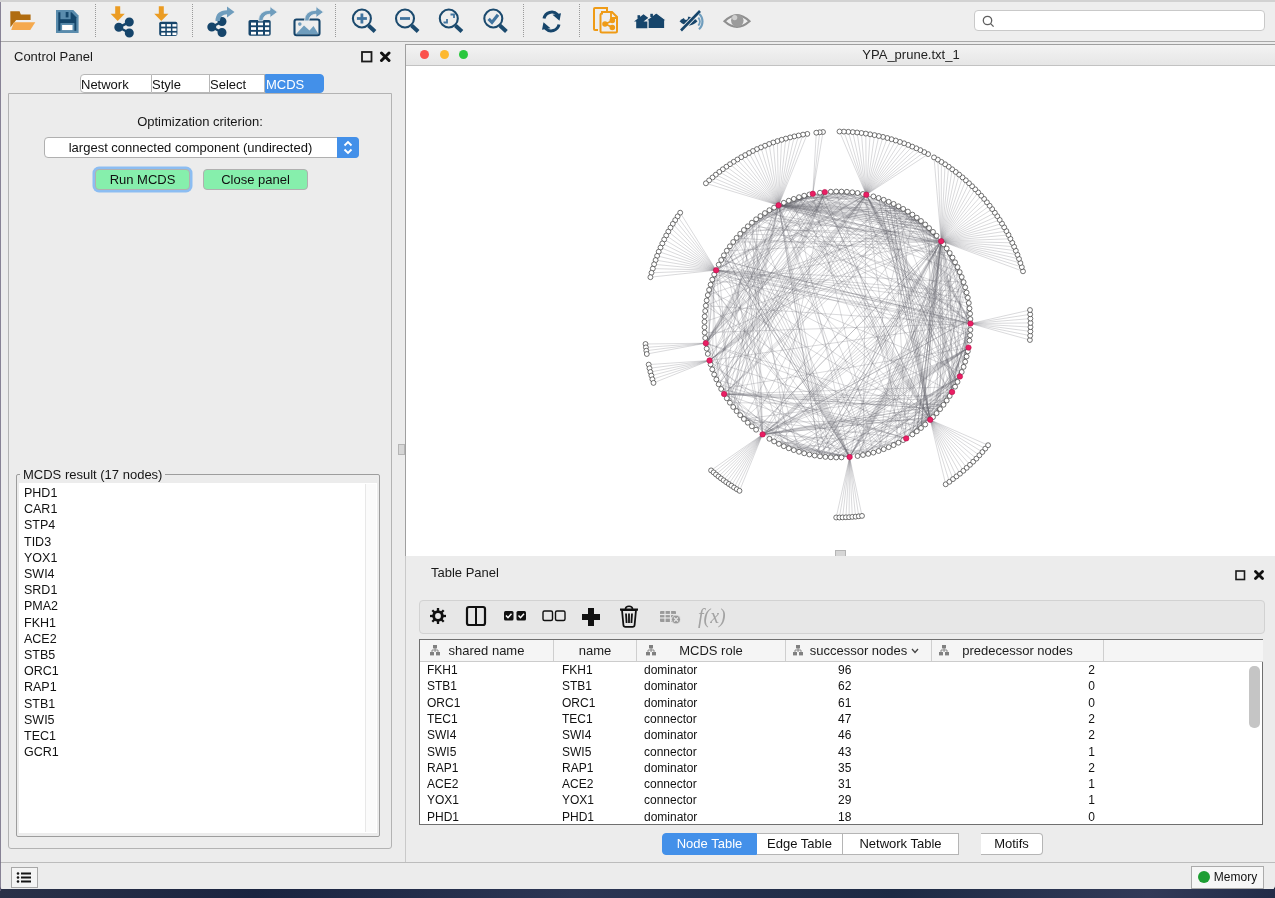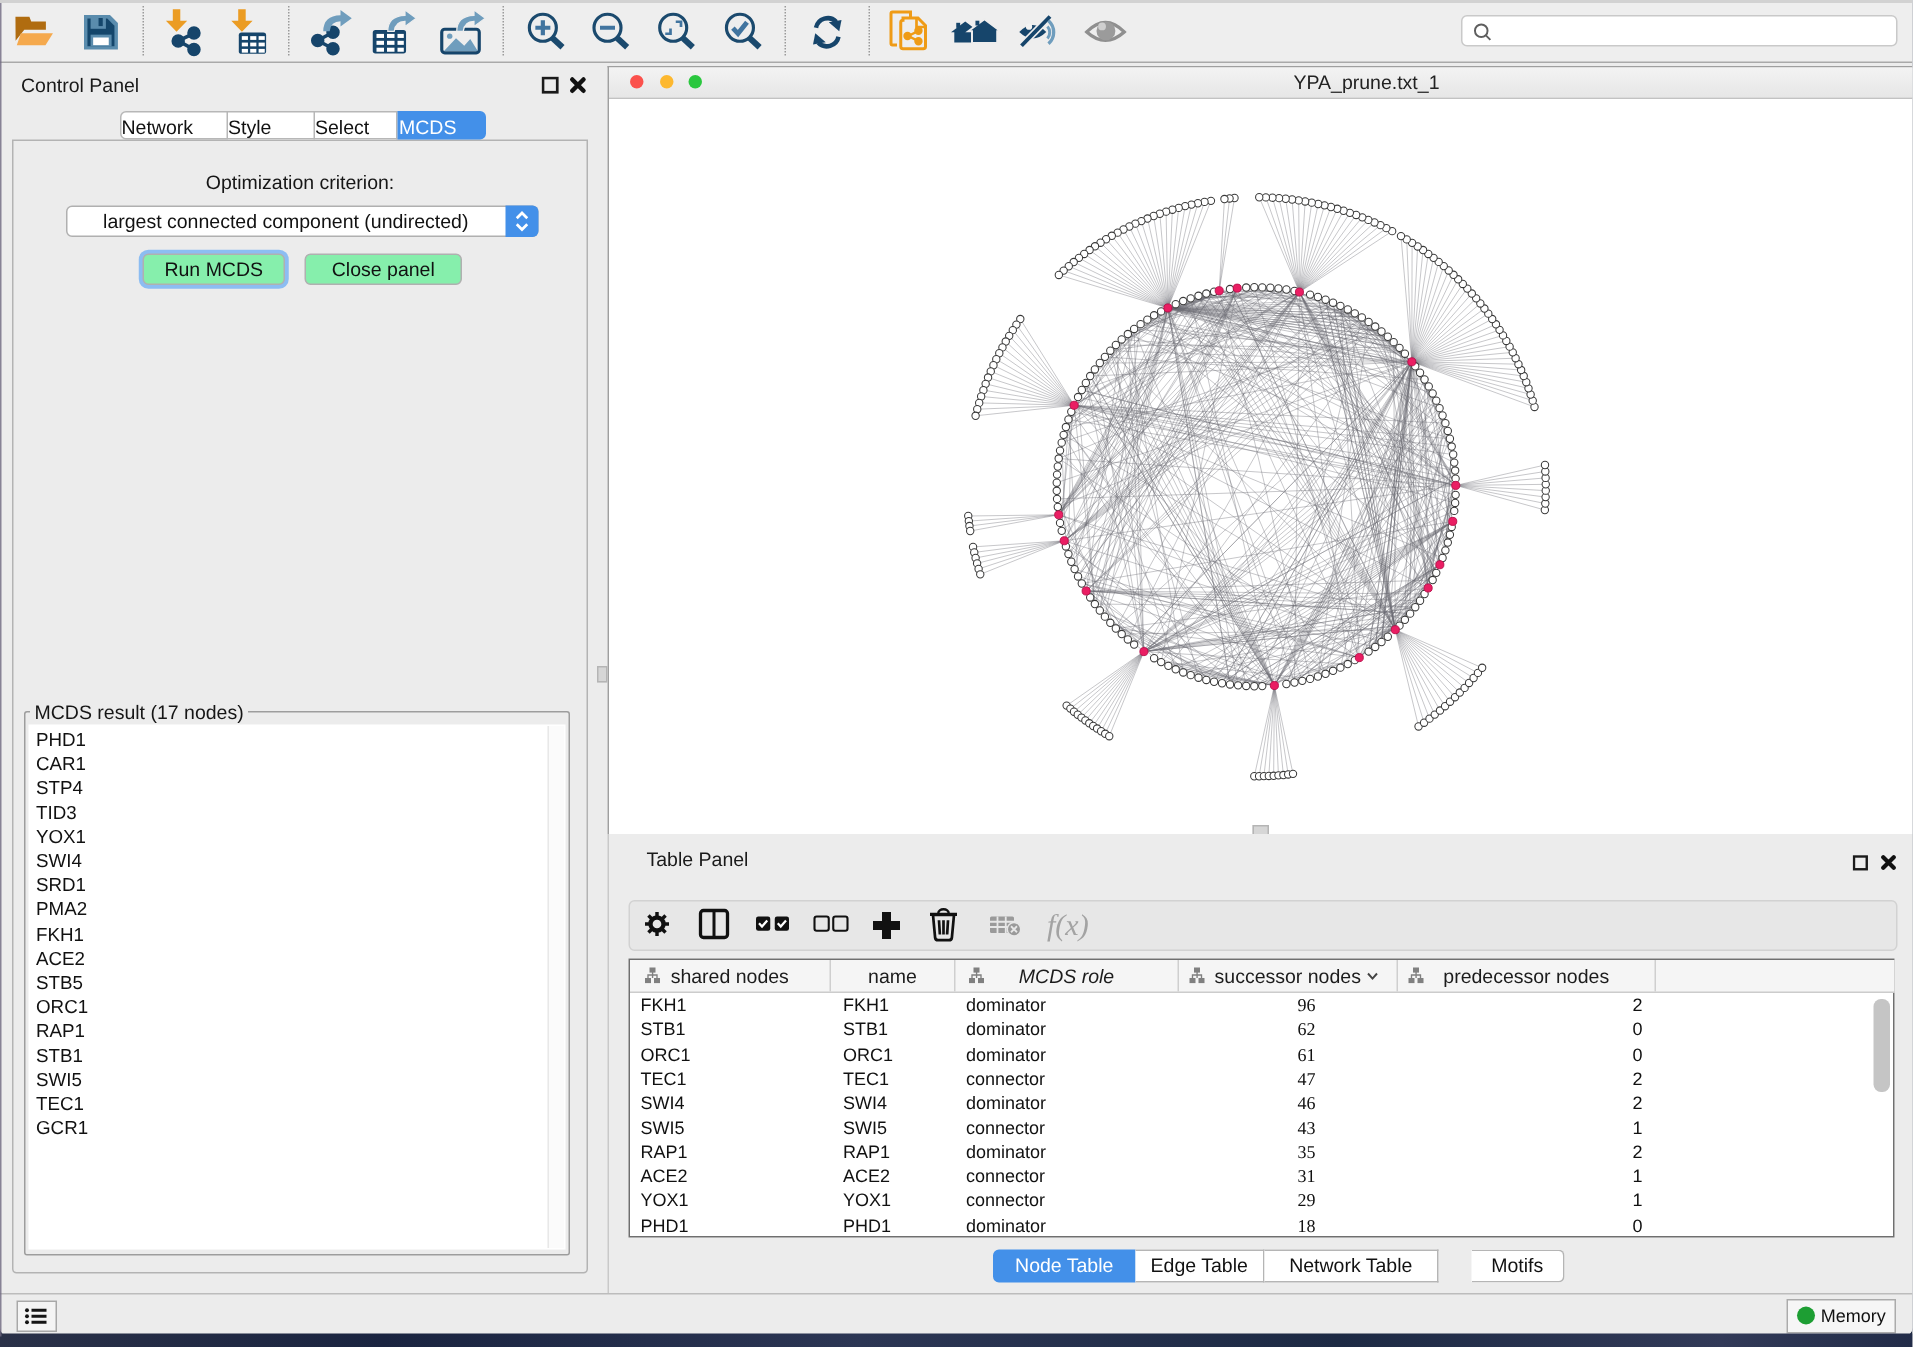--- a/index.html
+++ b/index.html
@@ -20,21 +20,21 @@
   .tl{position:absolute;top:5px;width:9px;height:9px;border-radius:50%;}
   #tablepanel{position:absolute;left:405px;top:556px;width:870px;height:306px;background:#ececec;border-left:1px solid #c9c9c9;}
   #tp-toolbar{position:absolute;left:13px;top:44px;width:844px;height:32px;background:#e7e7e7;border:1px solid #d2d2d2;border-radius:4px;}
   #tbl{position:absolute;left:13px;top:83px;width:844px;height:186px;background:#ffffff;border:1px solid #6f6f6f;box-sizing:border-box;}
   #tblhead{position:absolute;left:0;top:0;width:843px;height:21px;background:#f5f5f5;border-bottom:1px solid #cccccc;}
   .th{position:absolute;top:0;height:21px;font-size:13px;color:#1c1c1c;line-height:21px;text-align:center;border-right:1px solid #cfcfcf;}
   .row{position:absolute;width:843px;height:16.3px;font-size:12px;color:#111;}
   .c1{position:absolute;left:7px;}
   .c2{position:absolute;left:142px;}
   .c3{position:absolute;left:224px;}
-  .c4{position:absolute;width:110px;left:396px;text-align:center;font-family:Liberation Serif, serif;}
+  .c4{position:absolute;width:110px;left:418px;text-align:left;}
   .c5{position:absolute;width:110px;left:565px;text-align:right;}
   .btab{position:absolute;top:277px;height:22px;background:#fff;border:1px solid #b5b5b5;box-sizing:border-box;font-size:13px;color:#111;text-align:center;line-height:20px;}
   #statusbar{position:absolute;left:0;top:862px;width:1275px;height:29px;background:#ececec;border-top:1px solid #bcbcbc;}
   #memorybtn{position:absolute;right:11px;top:3px;width:73px;height:23px;background:#f6f6f6;border:1px solid #ababab;box-sizing:border-box;font-size:12px;color:#111;line-height:21px;text-align:center;}
   #desk{position:absolute;left:0;top:889px;width:1275px;height:9px;background:linear-gradient(90deg,#2a3148,#1a2440 20%,#2c3654 45%,#1d2a44 70%,#323a58 90%,#222c48);}
 </style>
 </head>
 <body>
 <div id="root">
 <div id="win">
@@ -1240,23 +1240,23 @@
           </g>
           <circle cx="256" cy="18.5" r="4.5" fill="#9a9a9a" stroke="#e7e7e7" stroke-width="1"></circle>
           <path d="M254,16.5 l4,4 m0,-4 l-4,4" stroke="#e7e7e7" stroke-width="1.2"></path>
         </g>
 
         <text x="278" y="22" font-family="Liberation Serif,serif" font-style="italic" font-size="20" fill="#a3a3a3">f(x)</text>
       </svg>
     </div>
     <div id="tbl">
       <div id="tblhead">
-        <div class="th" style="left:0;width:133px;">shared nodes</div>
+        <div class="th" style="left:0;width:133px;">shared name</div>
         <div class="th" style="left:134px;width:82px;">name</div>
-        <div class="th" style="left:217px;width:148px;font-style:italic;">MCDS role</div>
+        <div class="th" style="left:217px;width:148px;">MCDS role</div>
         <div class="th" style="left:366px;width:145px;">successor nodes<svg width="8" height="6" viewBox="0 0 8 6" style="position:absolute;right:12px;top:8px;">
                 <path d="M1,1 l3,3.4 3,-3.4" fill="none" stroke="#444" stroke-width="1.3"></path>
               </svg></div>
         <div class="th" style="left:512px;width:171px;">predecessor nodes</div>
         <svg width="700" height="21" viewBox="0 0 700 21" style="position:absolute;left:0;top:0;pointer-events:none;">
           <g fill="#808080">
             <g transform="translate(10,5)">
                   <rect x="3" y="0" width="4" height="3.4"></rect>
                   <rect x="0" y="7" width="4" height="3.4"></rect>
                   <rect x="6" y="7" width="4" height="3.4"></rect>

